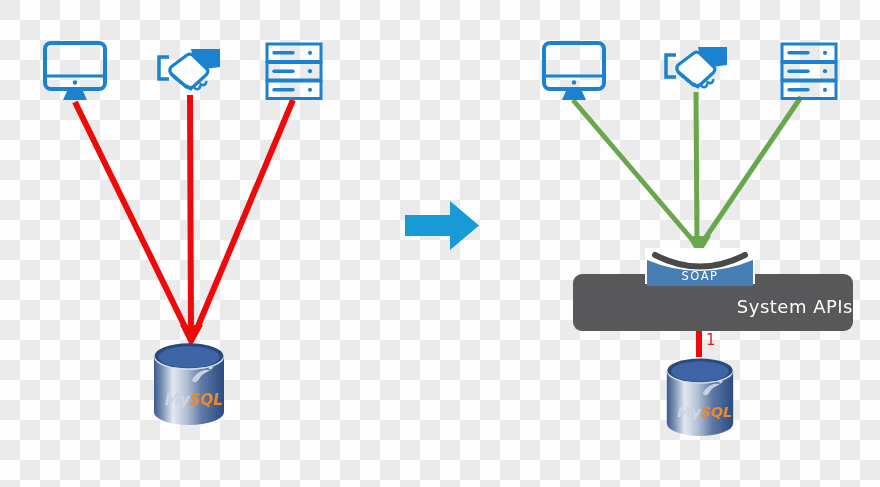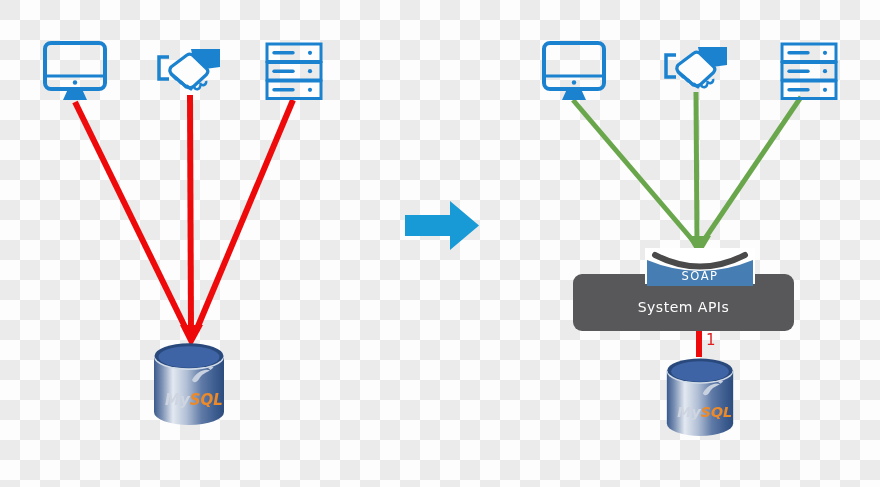--- a/index.html
+++ b/index.html
@@ -10,24 +10,24 @@
     background-image:
       linear-gradient(45deg,#ebebeb 25%,transparent 25%,transparent 75%,#ebebeb 75%),
       linear-gradient(45deg,#ebebeb 25%,transparent 25%,transparent 75%,#ebebeb 75%);
     background-size:40px 40px;
     background-position:20px 0,40px 20px;
   }
   .abs{position:absolute;}
   .lines-layer{position:absolute;left:0;top:0;width:880px;height:487px;z-index:1;}
   .icon{z-index:2;}
   .api-box{
-    left:573px;top:274px;width:221px;height:57px;z-index:3;
+    left:573px;top:274px;width:280px;height:57px;z-index:3;
     background:#58585a;border-radius:9px;
-    display:flex;align-items:center;justify-content:center;
-    color:#fdfdfd;font-size:14px;letter-spacing:.5px;
+    display:flex;align-items:center;justify-content:flex-end;
+    color:#fdfdfd;font-size:18px;letter-spacing:.5px;
     box-sizing:border-box;padding-top:8px;
   }
   .soap-svg{left:645px;top:246px;z-index:4;}
   .count-label{
     left:706px;top:333px;z-index:5;
     color:#e02020;font-size:15px;line-height:1;
   }
   .db{z-index:5;}
   .arrow-svg{left:405px;top:200px;z-index:2;}
 </style>

